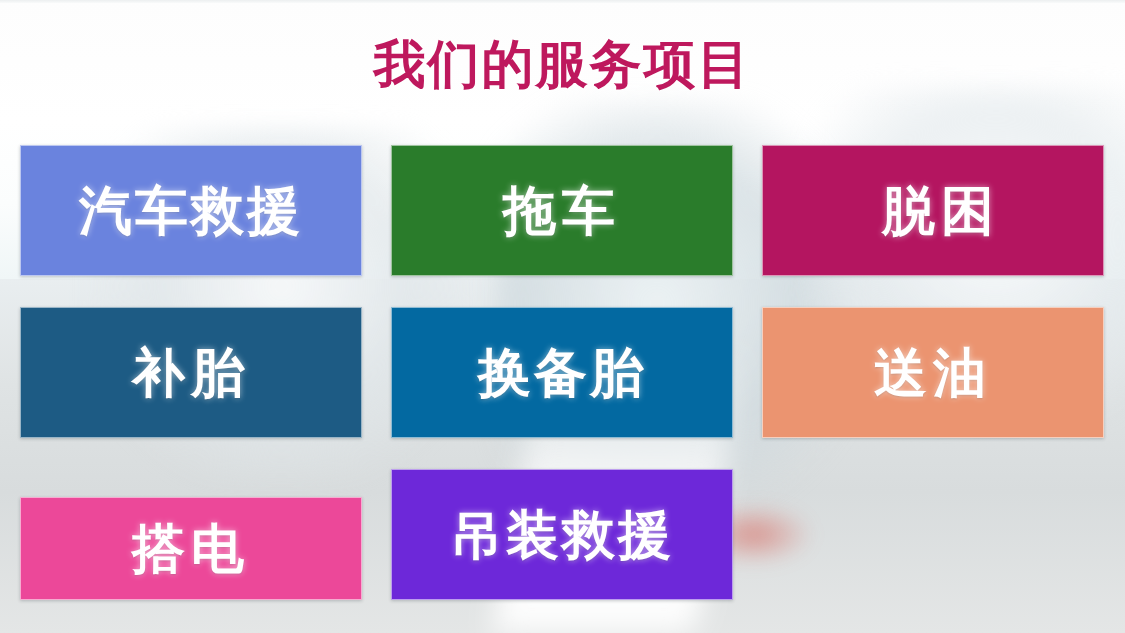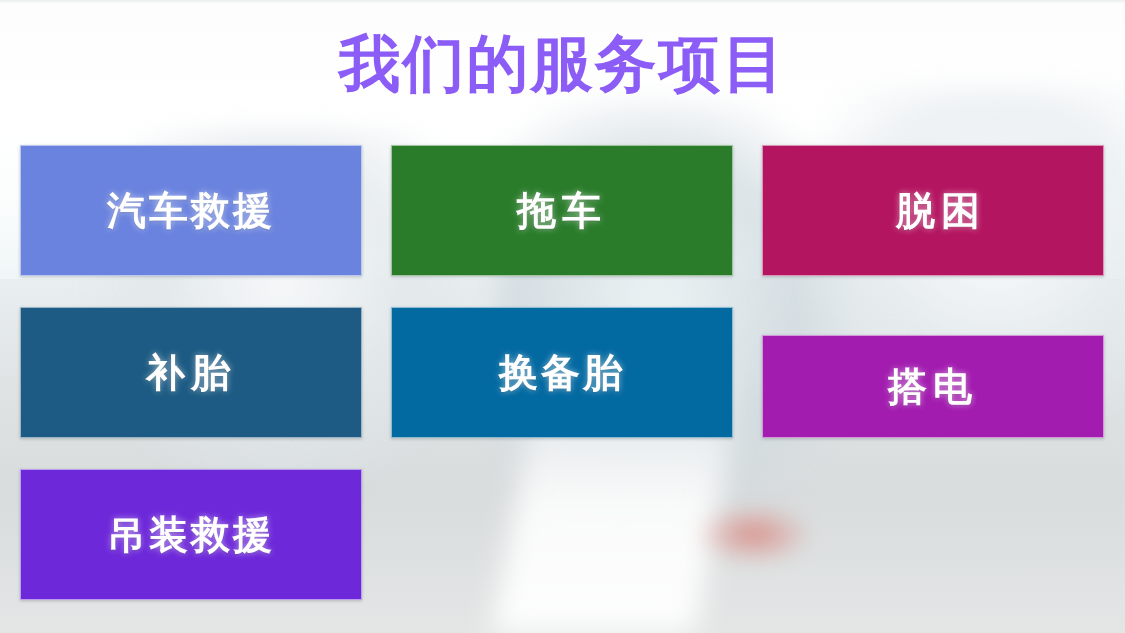--- a/index.html
+++ b/index.html
@@ -105,23 +105,23 @@
     left: 0; top: 0;
     width: 100%;
     height: 128px;
     display: flex;
     align-items: center;
     justify-content: center;
   }
   .title-text {
     font-family: "Liberation Sans", "DejaVu Sans", sans-serif;
     font-weight: bold;
-    font-size: 62px;
+    font-size: 52px;
     letter-spacing: 2px;
-    color: #8b5cf6;
+    color: #be185d;
     line-height: 1;
     white-space: nowrap;
     text-shadow: 0 1px 0 rgba(255,255,255,0.6);
   }
 
   
   .grid {
     position: absolute;
     left: 20px;
     top: 145px;
@@ -138,21 +138,21 @@
     display: flex;
     align-items: center;
     justify-content: center;
     box-sizing: border-box;
     border: 1px solid rgba(255,255,255,0.55);
     box-shadow: 0 1px 3px rgba(40,50,60,0.25);
   }
   .tile-label {
     font-family: "Liberation Sans", "DejaVu Sans", sans-serif;
     font-weight: bold;
-    font-size: 39px;
+    font-size: 53px;
     letter-spacing: 3px;
     color: #ffffff;
     line-height: 1;
     white-space: nowrap;
     text-shadow: 0 0 6px rgba(255,255,255,0.55),
                  0 1px 2px rgba(0,0,0,0.18);
   }
   .tile-label.small-gap { letter-spacing: 6px; }
 </style>
 </head>
@@ -184,21 +184,24 @@
       </div>
       <div class="tile" style="background: rgb(180, 21, 96); padding-left: 16px;">
         <span class="tile-label small-gap">脱困</span>
       </div>
       <div class="tile" style="background: rgb(29, 91, 132);">
         <span class="tile-label small-gap">补胎</span>
       </div>
       <div class="tile" style="background: #0369a1;">
         <span class="tile-label">换备胎</span>
       </div>
-      <div class="tile" style="background: #a21caf; margin-top: 28px;">
+      <div class="tile" style="background: rgb(235, 148, 112);">
+        <span class="tile-label small-gap">送油</span>
+      </div>
+      <div class="tile" style="background: #ec4899; margin-top: 28px;">
         <span class="tile-label small-gap">搭电</span>
       </div>
       <div class="tile" style="background: #6d28d9;">
         <span class="tile-label">吊装救援</span>
       </div>
     </div>
 
 </div>
 
 </body></html>

